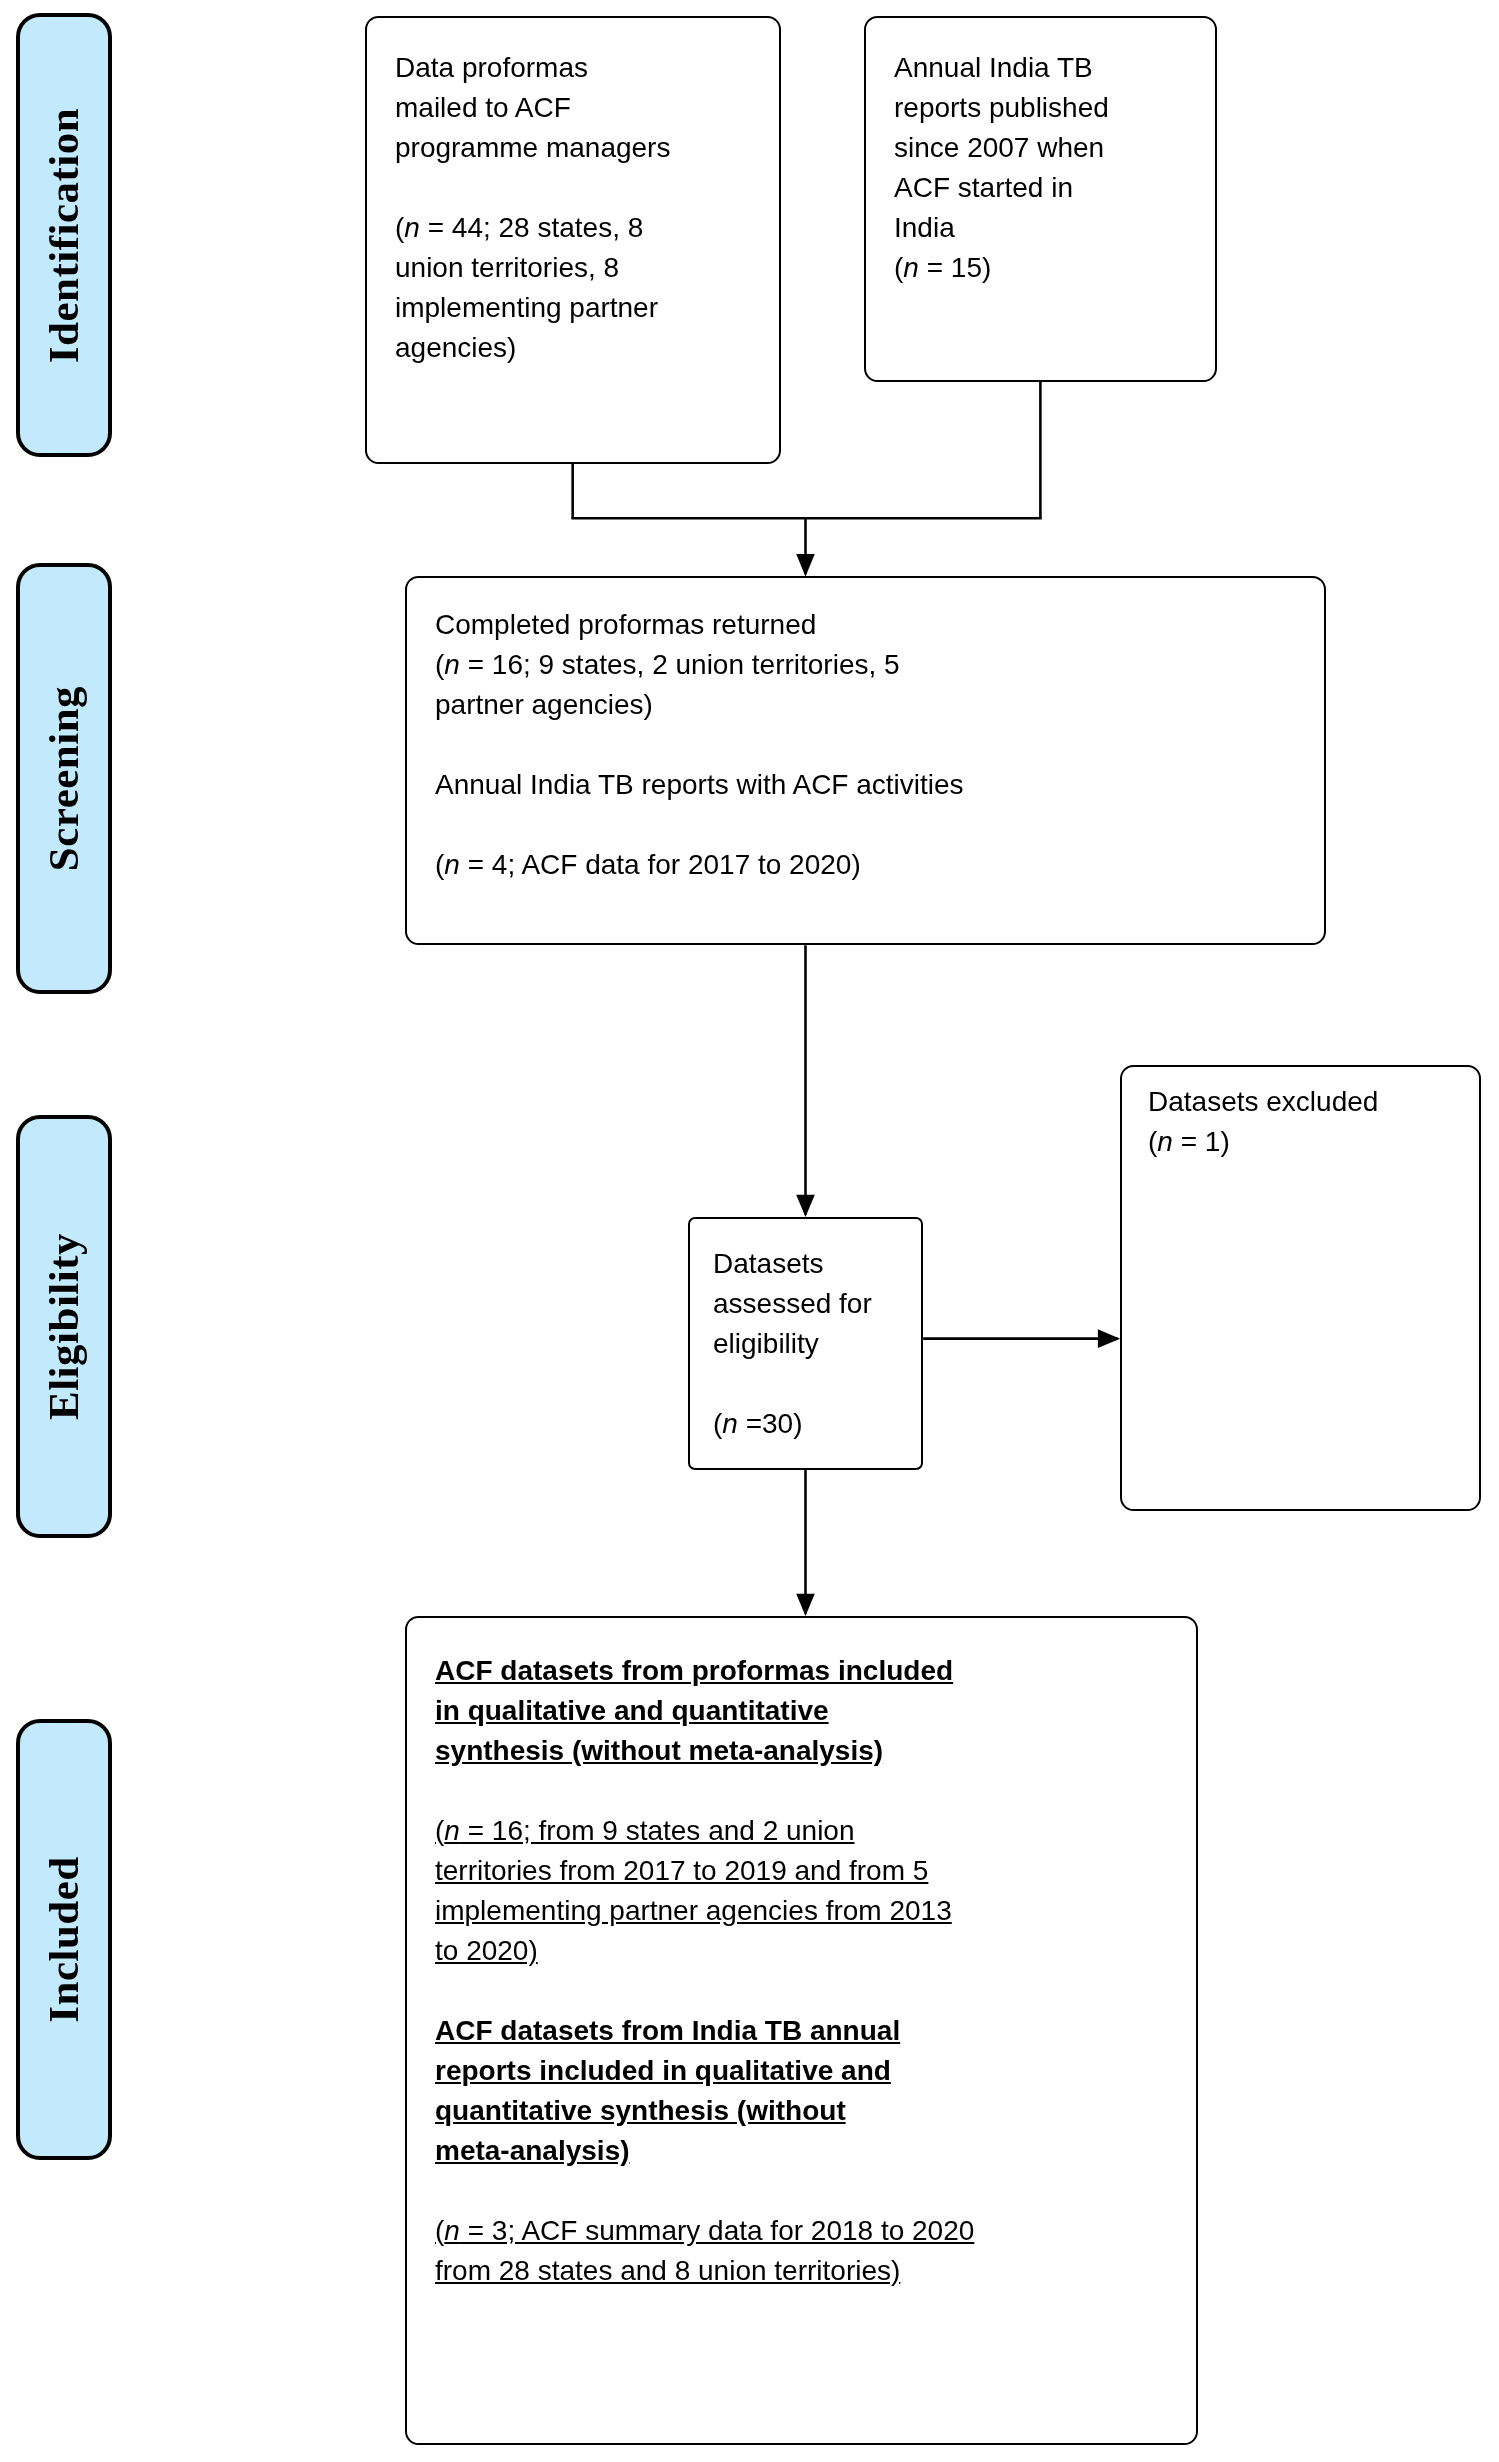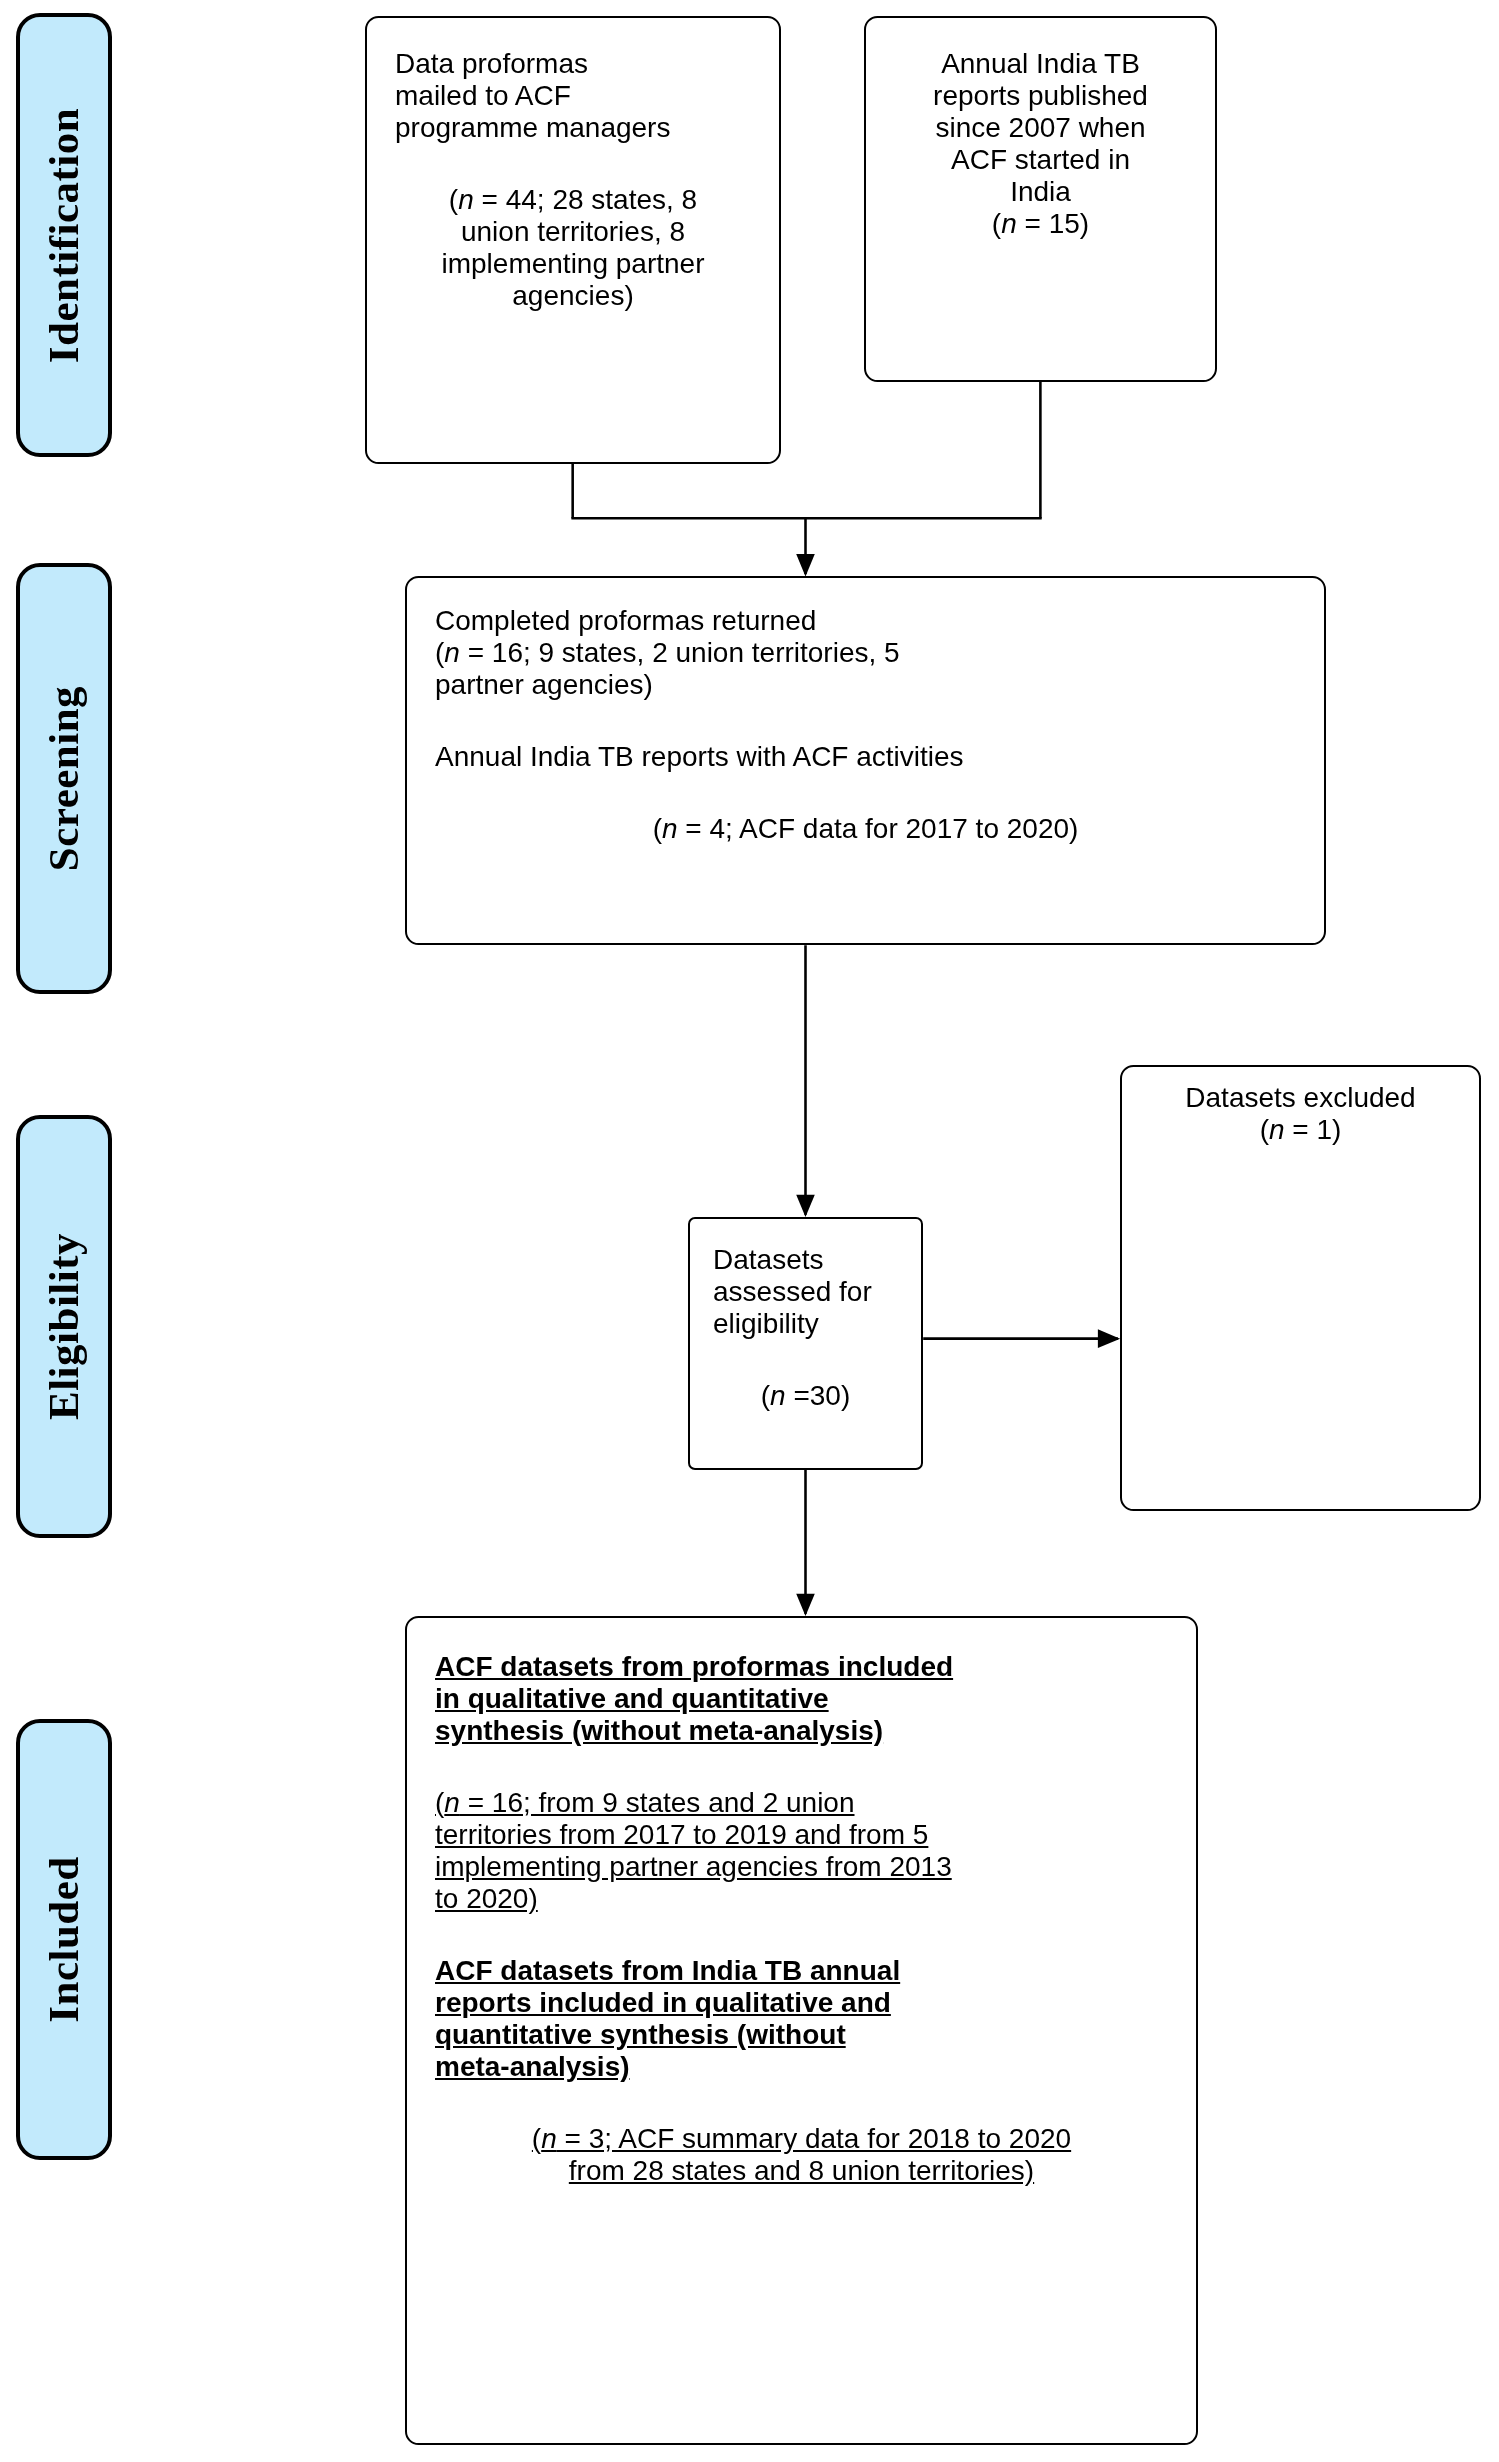--- a/index.html
+++ b/index.html
@@ -52,25 +52,25 @@
   #stage-included{top:1719px;height:441px;}
 
   
   .flowbox{
     position:absolute;
     background:var(--box-fill);
     border:2.1px solid var(--box-border);
     border-radius:13.4px;
     padding:22px 28px;
     font-size:28px;
-    line-height:32px;
+    line-height:40px;
     white-space:pre-wrap;
   }
   .flowbox p{margin:0 0 40px 0;}
-  .flowbox p:last-child{margin-bottom:0;text-align:center;}
+  .flowbox p:last-child{margin-bottom:0;}
   .flowbox p.bold{font-weight:700;}
   #box-proformas-mailed{left:365px;top:15.5px;width:416px;height:448px;padding-top:30px;}
   #box-annual-reports{left:864px;top:15.5px;width:353px;height:366px;padding-top:30px;}
   #box-proformas-returned{left:405px;top:576px;width:921px;height:369px;padding-top:27px;}
   #box-datasets-assessed{left:688px;top:1217px;width:235px;height:253px;padding:25px 23px;border-radius:7px;}
   #box-datasets-excluded{left:1120px;top:1065px;width:361px;height:446px;padding:15px 26px;}
   #box-included-datasets{left:405px;top:1616px;width:793px;height:829px;padding-top:33px;text-decoration:underline;}
 </style>
 </head>
 <body>

